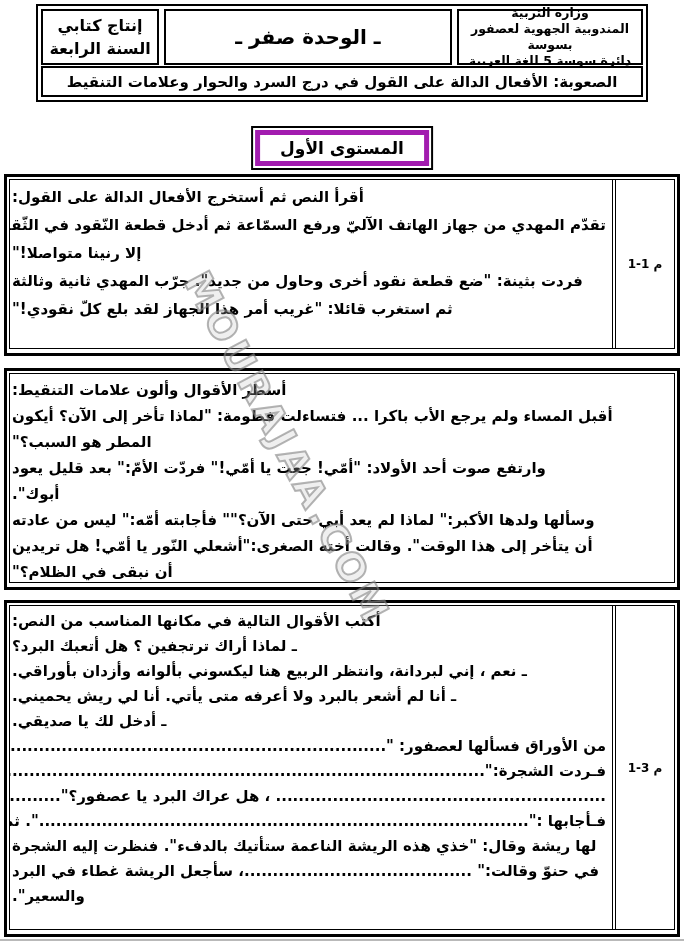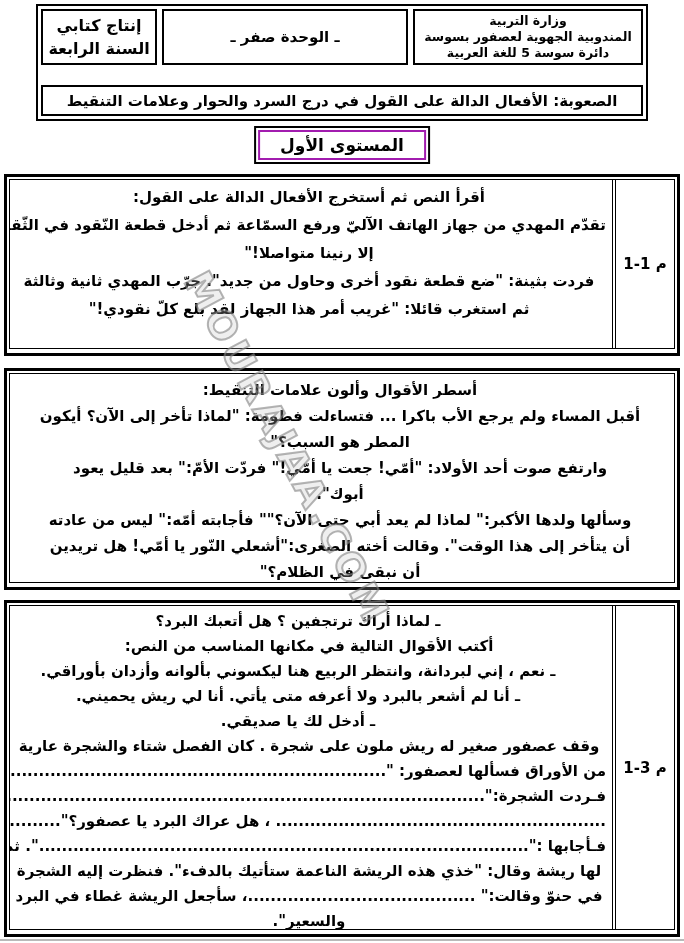--- a/index.html
+++ b/index.html
@@ -10,42 +10,42 @@
     direction:rtl;
   }
   .page{position:absolute;inset:0;}
 
   
   .header{position:absolute;top:4px;left:36px;width:612px;border:2px solid #000;
           padding:3px;box-sizing:border-box;background:#fff;}
   .header-row{display:flex;gap:5px;height:56px;}
   .hbox{border:2px solid #000;box-sizing:border-box;display:flex;flex-direction:column;
         justify-content:center;text-align:center;background:#fff;}
-  .box-ministry{width:230px;font-size:12.5px;line-height:16px;}
-  .box-unit{width:246px;font-size:15px;text-align:center;}
+  .box-ministry{width:186px;font-size:12.5px;line-height:16px;}
+  .box-unit{width:288px;font-size:20px;text-align:center;}
   .box-subject{flex:1;font-size:16px;line-height:23px;}
-  .difficulty{border:2px solid #000;margin-top:20px;height:27px;display:flex;
+  .difficulty{border:2px solid #000;margin-top:1px;height:27px;display:flex;
               align-items:center;justify-content:center;font-size:15px;}
 
   
   .level-box-outer{position:absolute;top:126px;left:50%;transform:translateX(-50%);
                    border:2px solid #000;padding:2px;background:#fff;}
-  .level-box-inner{border:2px solid #a21caf;padding:3px 20px;font-size:17px;white-space:nowrap;}
+  .level-box-inner{border:5px solid #a21caf;padding:3px 20px;font-size:17px;white-space:nowrap;}
 
   
   .section{position:absolute;left:4px;width:676px;border:3px solid #000;
            box-sizing:border-box;background:#fff;}
   #sec1{top:174px;height:182px;}
   #sec2{top:368px;height:222px;}
   #sec3{top:600px;height:337px;}
   .section-inner{border:1px solid #000;margin:2px;height:calc(100% - 6px);
                  display:flex;box-sizing:border-box;}
   .label-col{width:58px;flex:none;border-left:4px double #000;display:flex;
-             align-items:center;justify-content:center;font-size:15px;}
-  .lines{flex:1;padding:3px 6px 0 2px;overflow:hidden;text-align:center;}
+             align-items:center;justify-content:center;font-size:12px;}
+  .lines{flex:1;padding:3px 6px 0 2px;overflow:hidden;text-align:left;}
   .line{font-size:15px;white-space:nowrap;}
   #sec1 .line{line-height:28px;}
   #sec2 .line{line-height:26px;}
   #sec3 .line{line-height:25px;}
   .line.bullet{padding-right:22px;}
 
   
   .watermark{position:absolute;top:264px;left:214px;z-index:5;pointer-events:none;
              transform:rotate(62deg);transform-origin:0 0;
              font-size:38px;letter-spacing:4px;font-weight:bold;
@@ -108,26 +108,25 @@
           <div class="line">أن يتأخر إلى هذا الوقت". وقالت أخته الصغرى:"أشعلي النّور يا أمّي! هل تريدين</div>
           <div class="line">أن نبقى في الظلام؟"</div>
         </div>
     </div>
   </div>
 
   <div class="section" id="sec3">
     <div class="section-inner">
       <div class="label-col">م 3-1</div>
       <div class="lines">
+          <div class="line">أكتب الأقوال التالية في مكانها المناسب من النص:</div>
           <div class="line bullet">ـ لماذا أراك ترتجفين ؟ هل أتعبك البرد؟</div>
-          <div class="line">أكتب الأقوال التالية في مكانها المناسب من النص:</div>
           <div class="line bullet">ـ نعم ، إني لبردانة، وانتظر الربيع هنا ليكسوني بألوانه وأزدان بأوراقي.</div>
           <div class="line bullet">ـ أنا لم أشعر بالبرد ولا أعرفه متى يأتي. أنا لي ريش يحميني.</div>
           <div class="line bullet">ـ أدخل لك يا صديقي.</div>
-          <div class="line">وقف عصفور صغير له ريش ملون على شجرة . كان الفصل شتاء والشجرة عارية</div>
           <div class="line">من الأوراق فسألها لعصفور: "...................................................................... ؟"</div>
           <div class="line">فـردت الشجرة:"....................................................................................................</div>
           <div class="line">.......................................................... ، هل عراك البرد يا عصفور؟"..................</div>
           <div class="line">فـأجابها :"......................................................................................". ثم قَدم</div>
           <div class="line">لها ريشة وقال: "خذي هذه الريشة الناعمة ستأتيك بالدفء". فنظرت إليه الشجرة</div>
           <div class="line">في حنوّ وقالت:" ........................................، سأجعل الريشة غطاء في البرد</div>
           <div class="line">والسعير".</div>
         </div>
     </div>
   </div>

